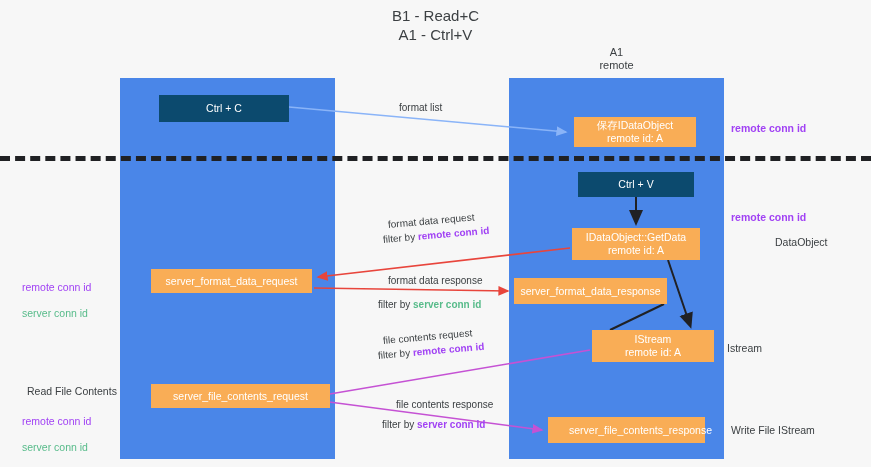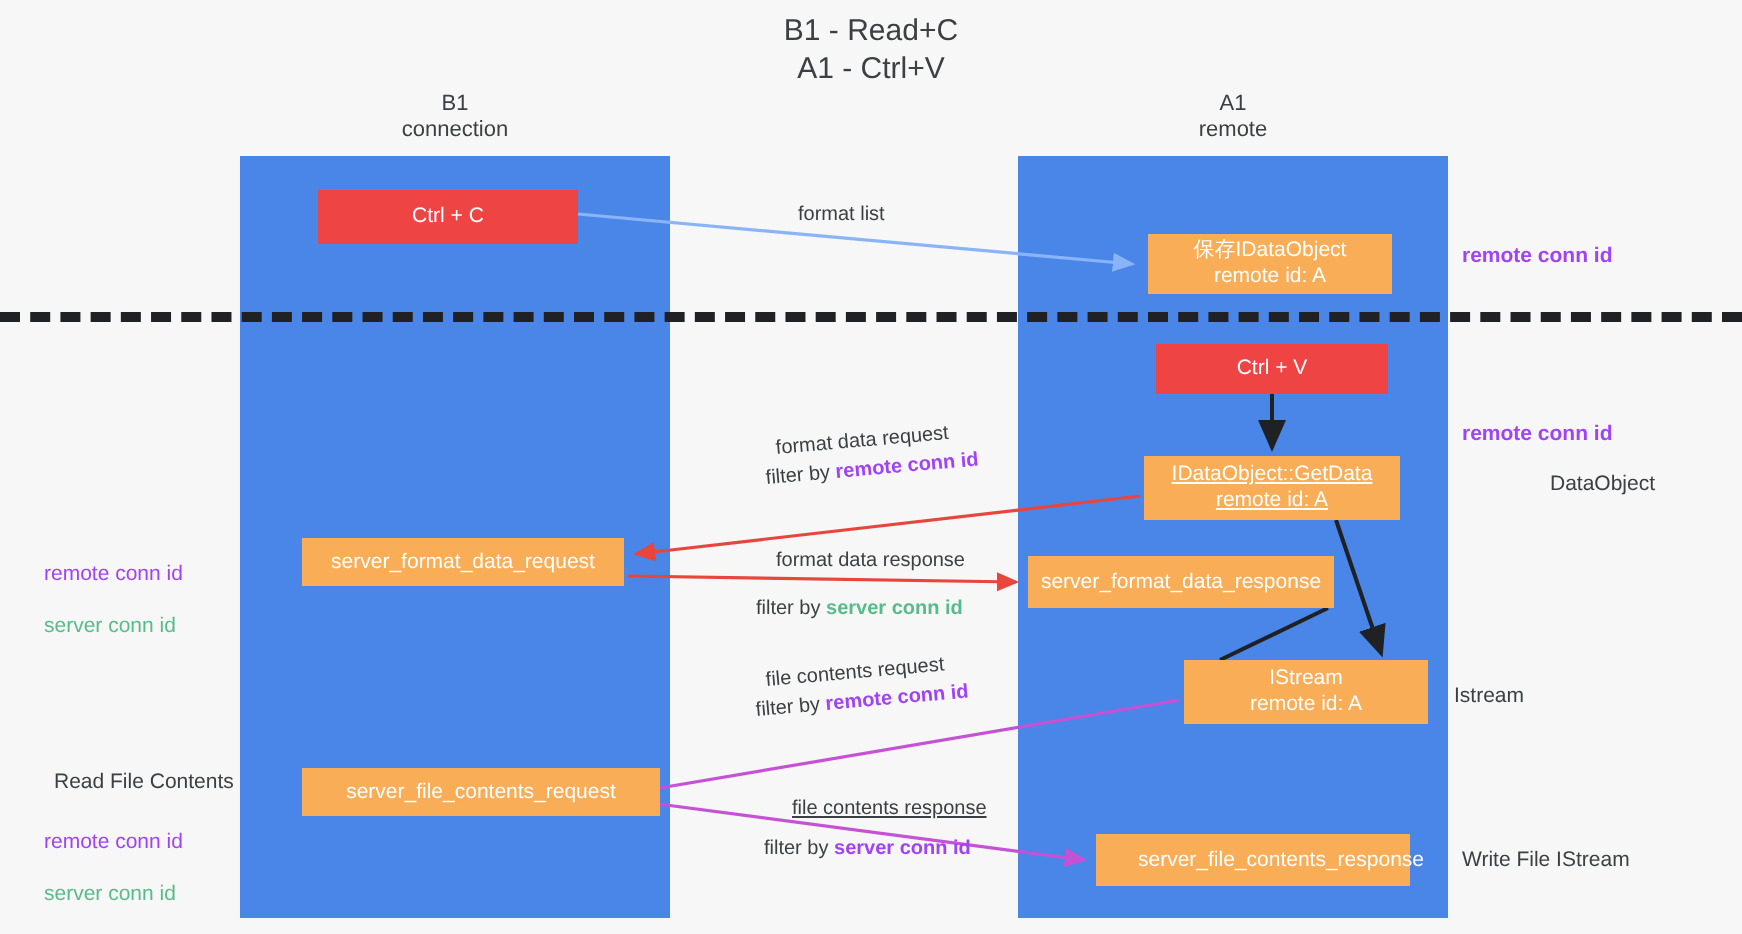--- a/index.html
+++ b/index.html
@@ -60,27 +60,27 @@
     flex-direction: column;
     align-items: center;
     justify-content: center;
     color: #ffffff;
     font-size: 10.5px;
     line-height: 13px;
     text-align: center;
     white-space: pre-line;
     padding: 2px 4px;
   }
-  .node.green { background: #ef4444; }
+  .node.green { background: #0c4a6e; }
   .node.orange { background: #f9ad56; }
 
   #node-ctrl-c { left: 159px; top: 95px; width: 130px; height: 27px; }
   #node-save-idataobject { left: 574px; top: 117px; width: 122px; height: 30px; }
   #node-ctrl-v { left: 578px; top: 172px; width: 116px; height: 25px; }
-  #node-getdata { left: 572px; top: 228px; width: 128px; height: 32px; text-decoration: underline; }
+  #node-getdata { left: 572px; top: 228px; width: 128px; height: 32px; }
   #node-format-data-response { left: 514px; top: 278px; width: 153px; height: 26px; }
   #node-istream { left: 592px; top: 330px; width: 122px; height: 32px; }
   #node-file-contents-request { left: 151px; top: 384px; width: 179px; height: 24px; }
   #node-file-contents-response { left: 548px; top: 417px; width: 157px; height: 26px; padding-left: 32px; }
   #node-format-data-request { left: 151px; top: 269px; width: 161px; height: 24px; }
 
   
   .side-note {
     font-size: 10.5px;
     line-height: 13px;
@@ -116,42 +116,40 @@
 
   #lbl-fdr-1 { left: 388px; top: 218px; transform: rotate(-5deg); transform-origin: left center; }
   #lbl-fdr-2 { left: 383px; top: 233px; transform: rotate(-5deg); transform-origin: left center; }
 
   #lbl-fdresp-1 { left: 388px; top: 274px; }
   #lbl-fdresp-2 { left: 378px; top: 298px; }
 
   #lbl-fcr-1 { left: 383px; top: 334px; transform: rotate(-5deg); transform-origin: left center; }
   #lbl-fcr-2 { left: 378px; top: 349px; transform: rotate(-5deg); transform-origin: left center; }
 
-  #lbl-fcresp-1 { left: 396px; top: 398px; text-decoration: underline; }
+  #lbl-fcresp-1 { left: 396px; top: 398px; }
   #lbl-fcresp-2 { left: 382px; top: 418px; }
 
   
   #edges {
     left: 0; top: 0; width: 871px; height: 467px;
     pointer-events: none;
   }
 </style>
 </head>
 <body>
 
 <div id="stage">
 
   <div class="abs lane-band" id="lane-b1-band"></div>
   <div class="abs lane-band" id="lane-a1-band"></div>
 
   <div class="abs" id="title">B1 - Read+C
 A1 - Ctrl+V</div>
 
-  <div class="abs lane-header" id="lane-b1-header">B1
-connection</div>
   <div class="abs lane-header" id="lane-a1-header">A1
 remote</div>
 
   <svg class="abs" id="edges" viewBox="0 0 871 467">
     <defs>
       <marker id="ah-blue" markerWidth="7" markerHeight="7" refX="6" refY="3" orient="auto">
         <path d="M0,0 L7,3 L0,6 z" fill="#8ab4f8"></path>
       </marker>
       <marker id="ah-red" markerWidth="7" markerHeight="7" refX="6" refY="3" orient="auto">
         <path d="M0,0 L7,3 L0,6 z" fill="#e8453c"></path>

